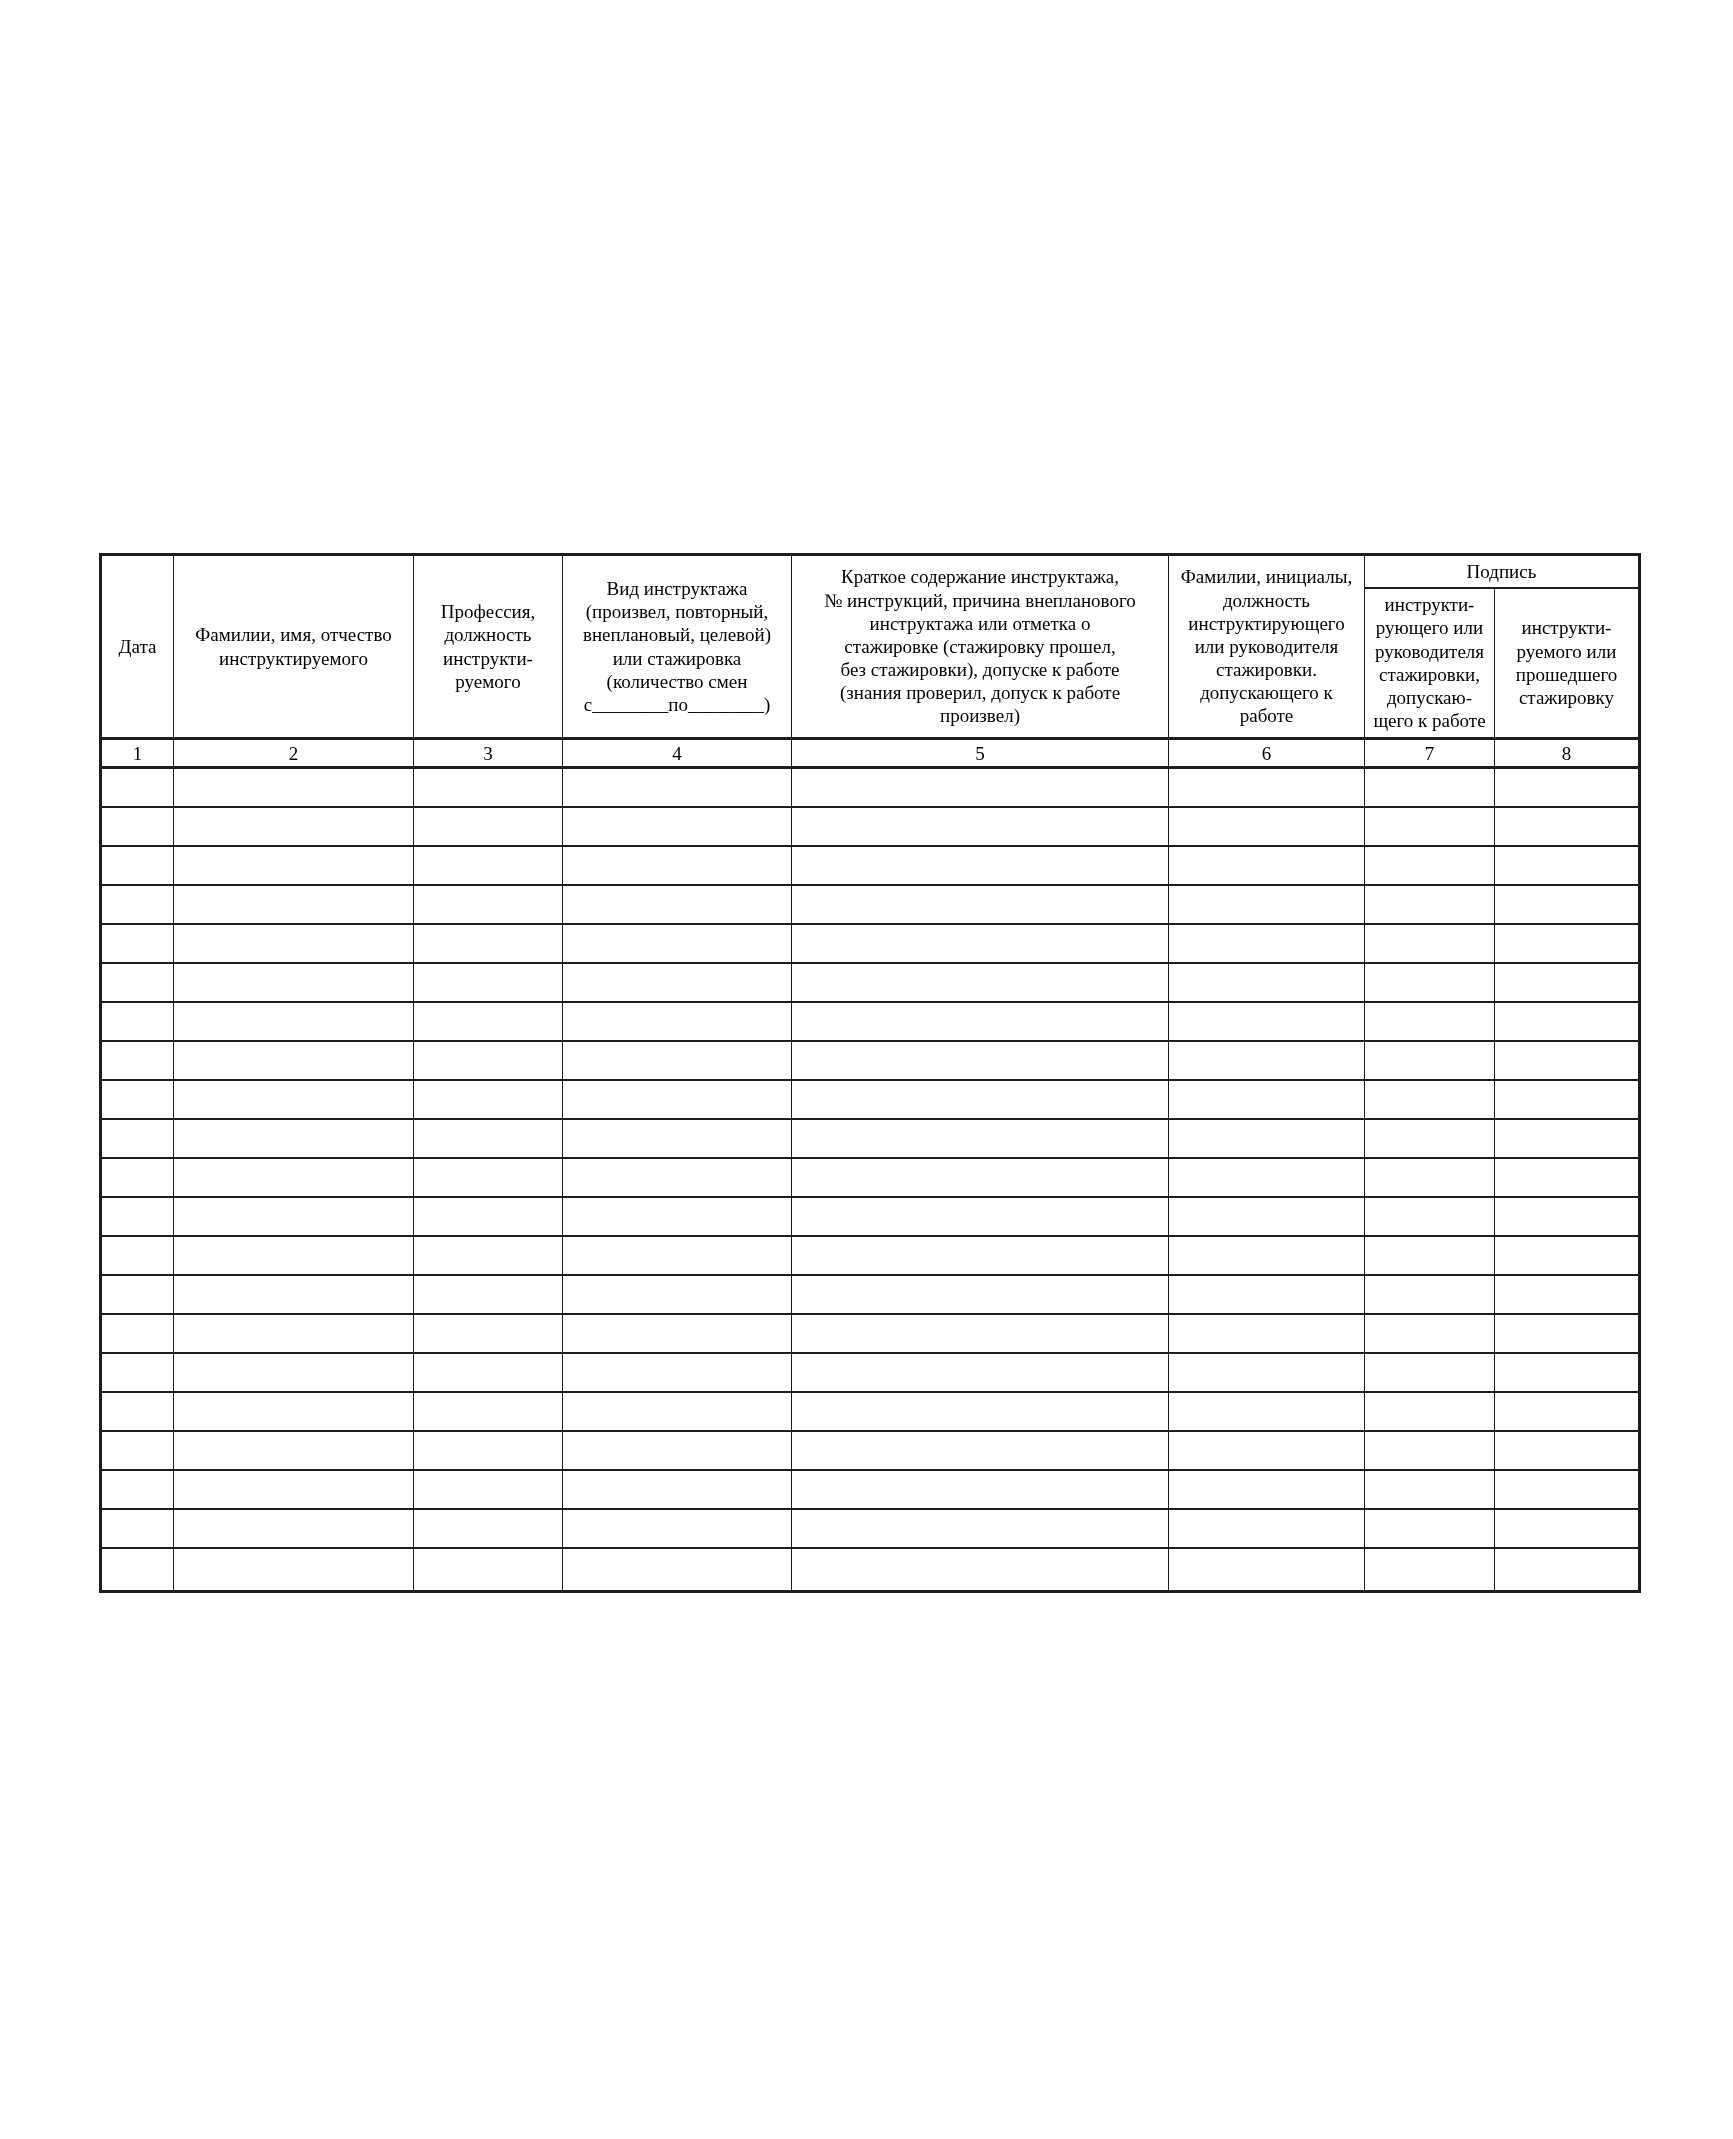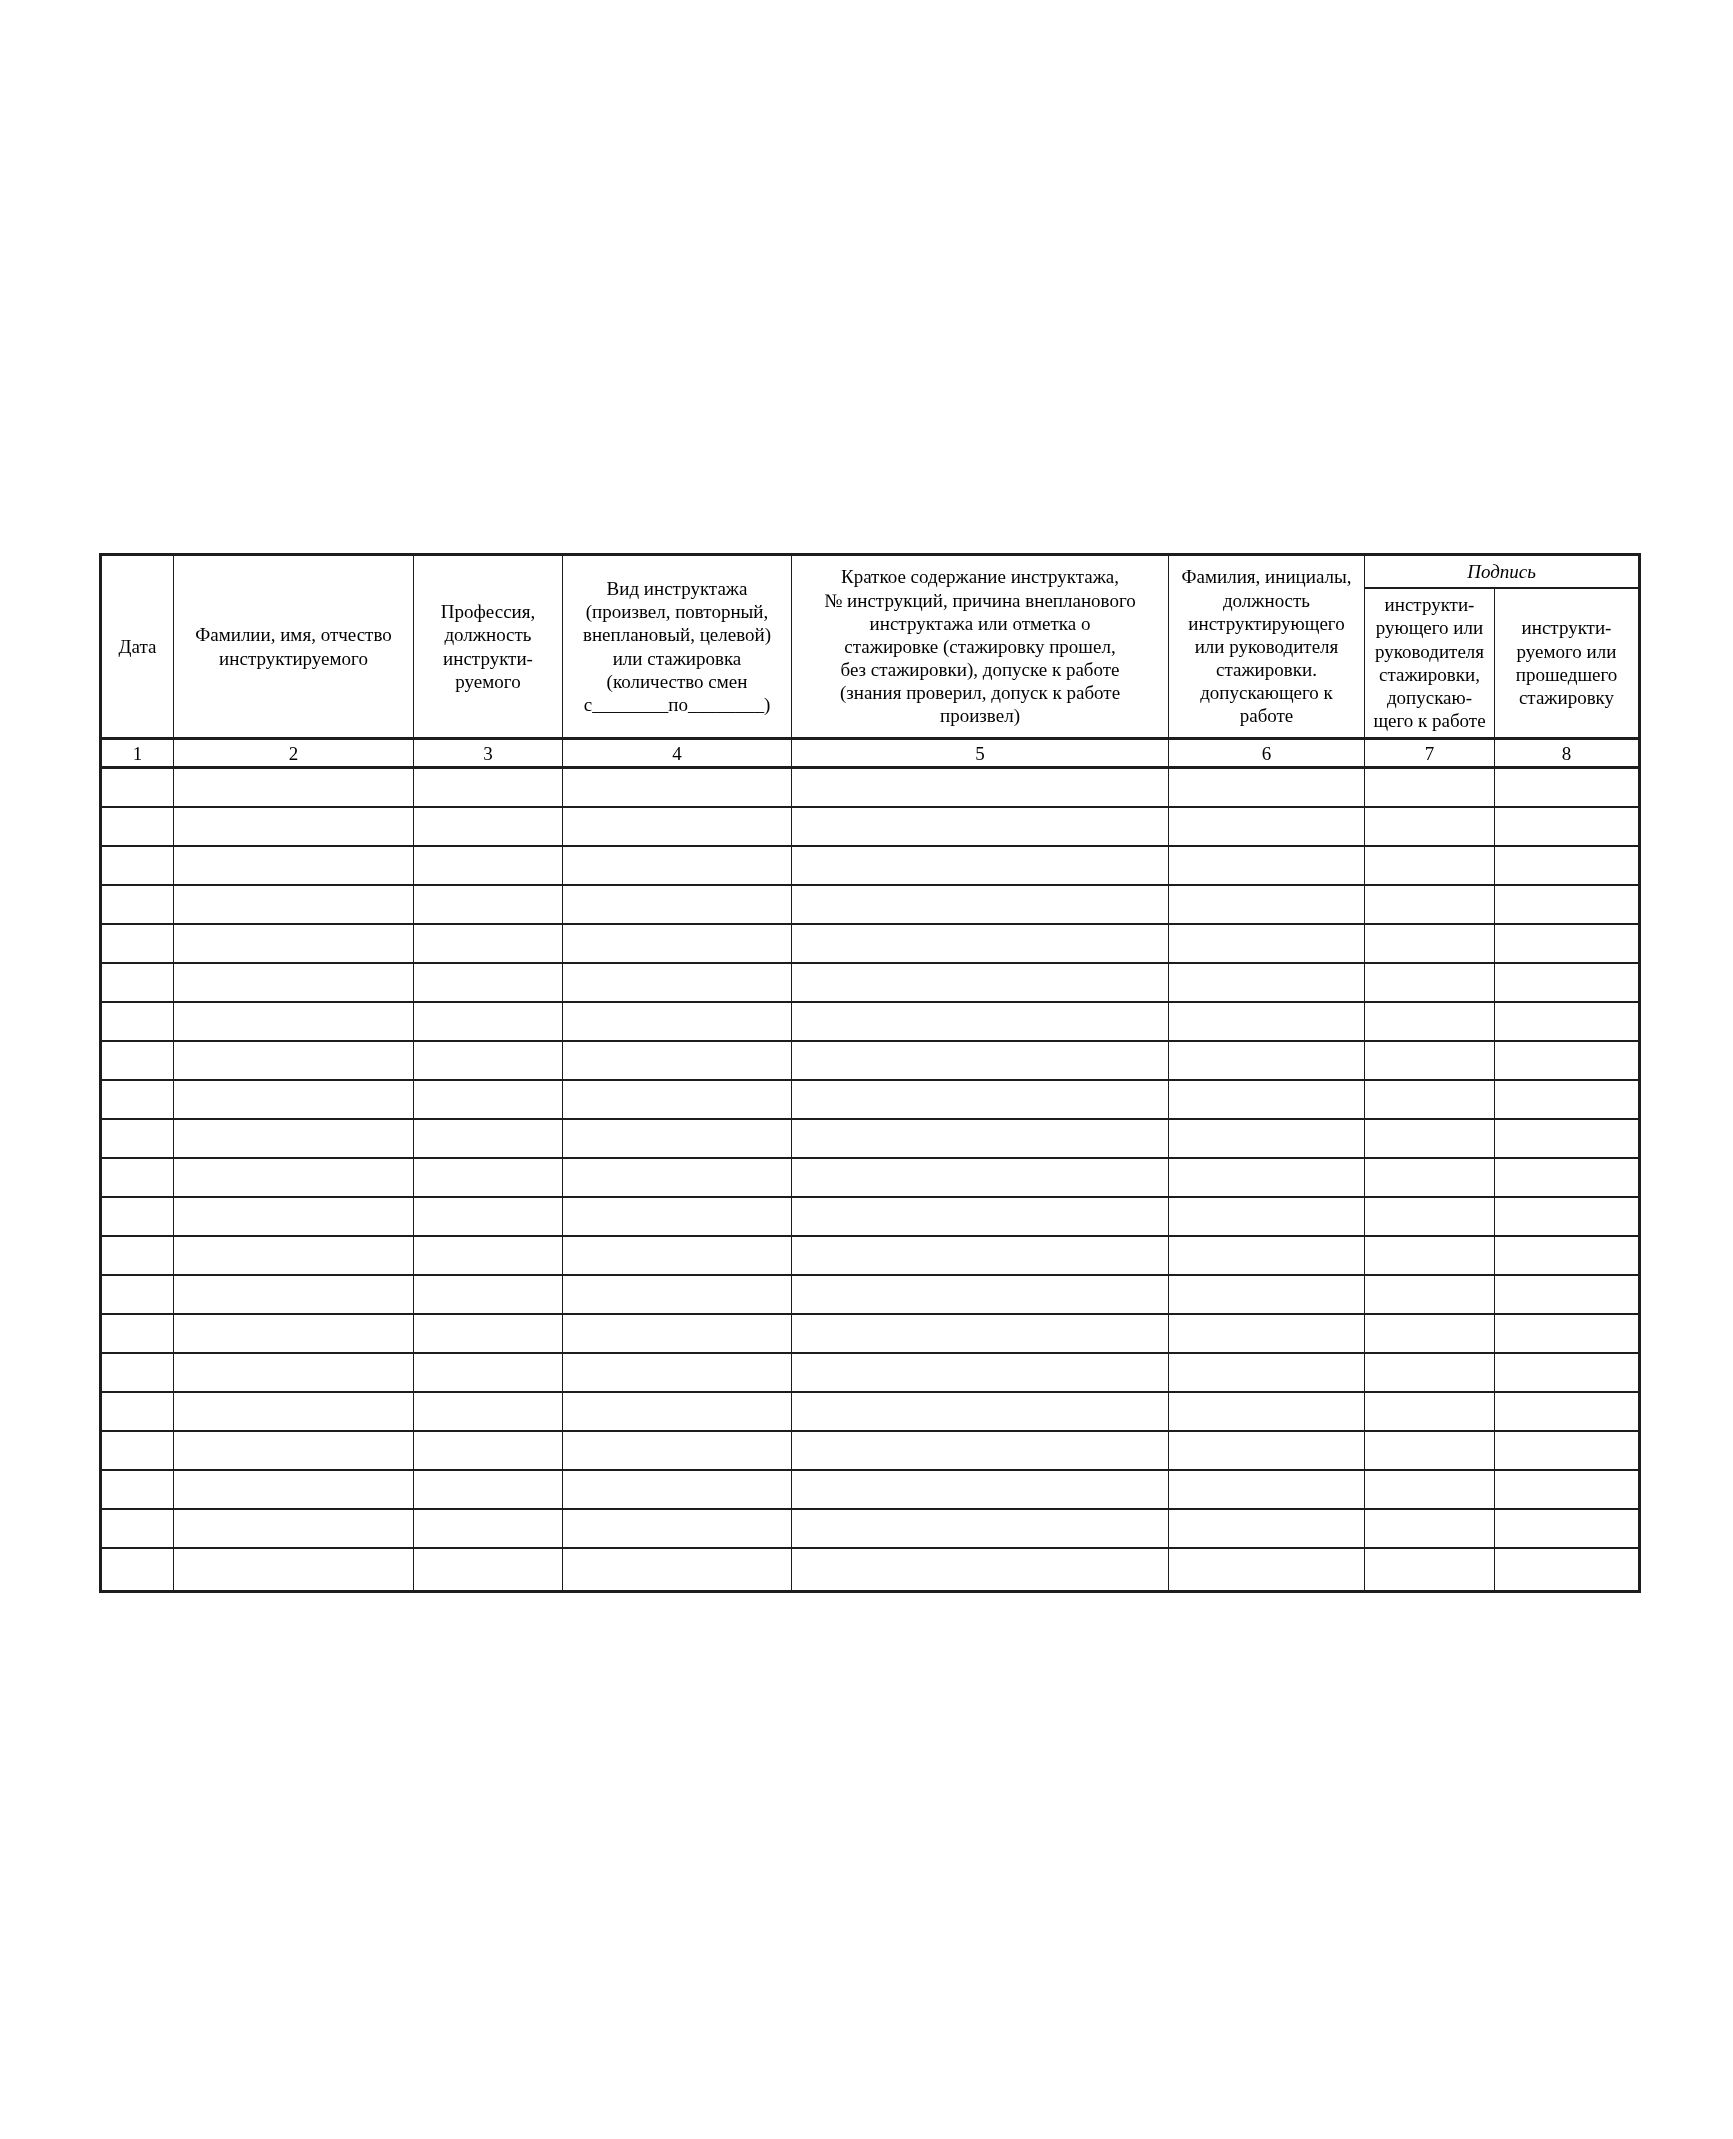--- a/index.html
+++ b/index.html
@@ -36,21 +36,21 @@
   }
   thead th {
     font-size: 19px;
     line-height: 1.22;
     text-align: center;
     vertical-align: middle;
     white-space: pre-line;
   }
   tr.h1 { height: 33px; }
   tr.h2 { height: 151px; }
-  tr.h1 th.sig { border-bottom: 1.5px solid #1d1d1d; font-style: italic; }
+  tr.h1 th.sig { border-bottom: 1.5px solid #1d1d1d; }
   tr.nums { height: 27px; }
   tr.nums th {
     border-top: 3px solid #1d1d1d;
     border-bottom: 3px solid #1d1d1d;
     font-size: 19px;
     vertical-align: middle;
     text-align: center;
   }
   tbody tr.r { height: 39px; }
   tbody tr.r-last { height: 44px; }
@@ -93,21 +93,21 @@
 или стажировка
 (количество смен
 с________по________)</th>
         <th rowspan="2">Краткое содержание инструктажа,
 № инструкций, причина внепланового
 инструктажа или отметка о
 стажировке (стажировку прошел,
 без стажировки), допуске к работе
 (знания проверил, допуск к работе
 произвел)</th>
-        <th rowspan="2">Фамилия, инициалы,
+        <th rowspan="2">Фамилии, инициалы,
 должность
 инструктирующего
 или руководителя
 стажировки.
 допускающего к
 работе</th>
         <th colspan="2" class="sig">Подпись</th>
       </tr>
       <tr class="h2">
         <th>инструкти-

